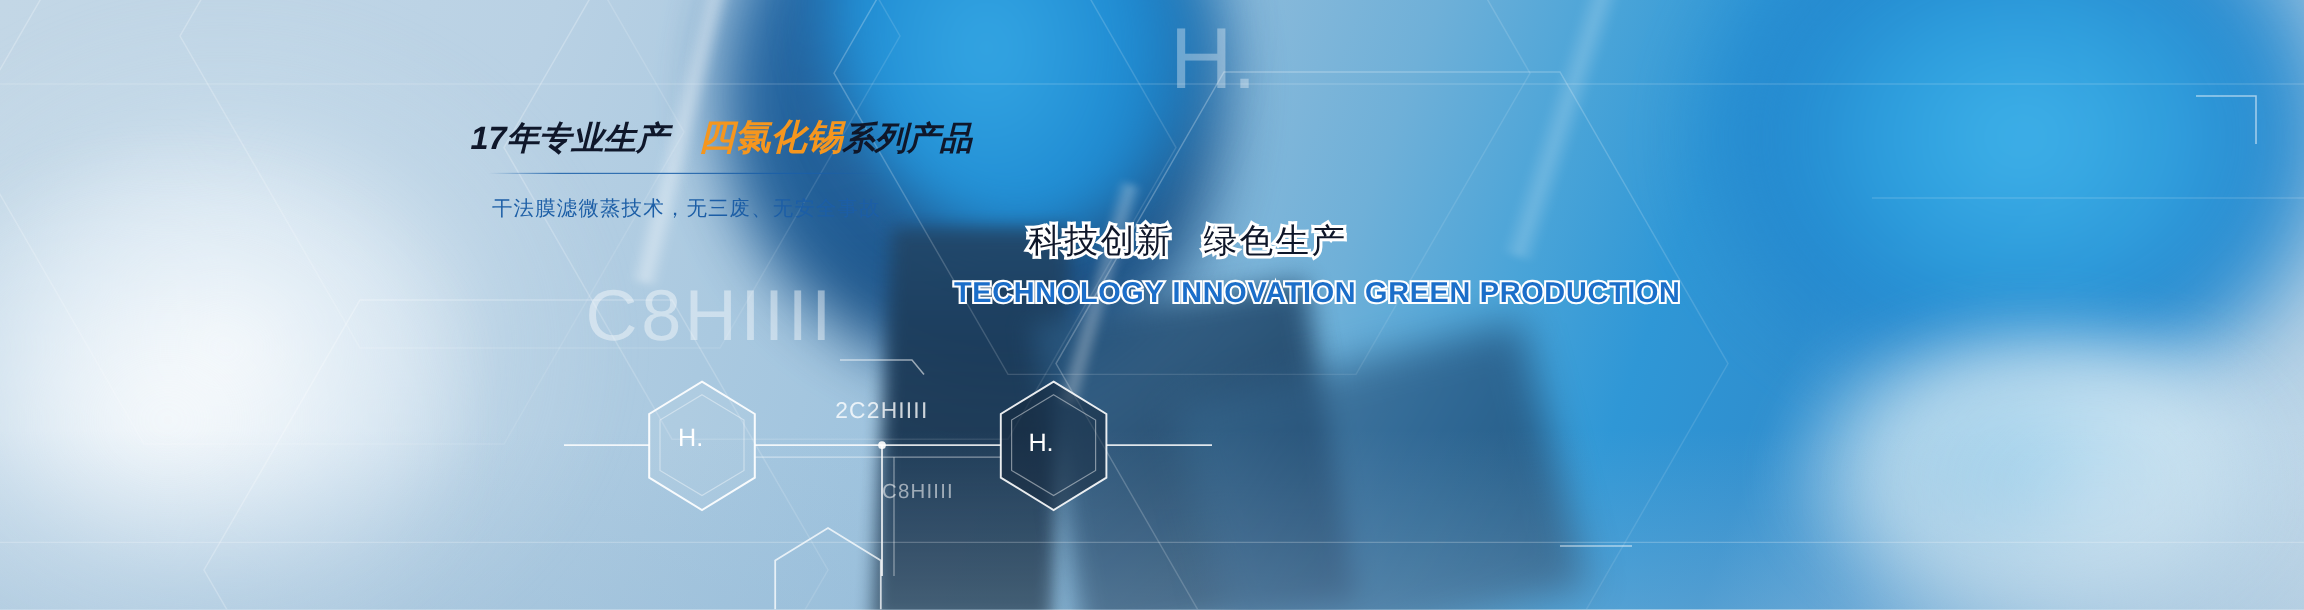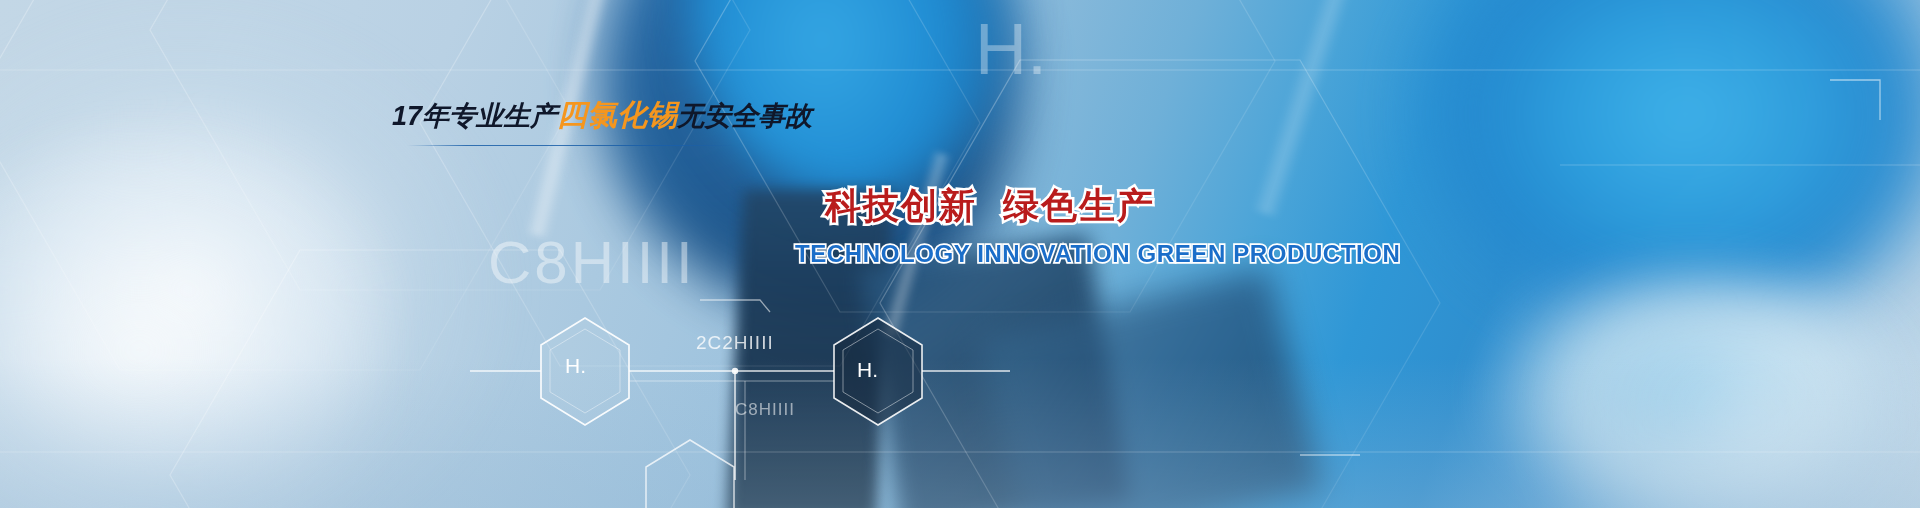--- a/index.html
+++ b/index.html
@@ -121,36 +121,36 @@
 
   
   .left-block {
     position:absolute; left:392px; top:98px; width:360px; text-align:center;
   }
   .headline {
     font-size:27px; font-style:italic; font-weight:700; line-height:1.1;
     white-space:nowrap; letter-spacing:0;
   }
   .headline .blue   { color:#0f172a; }
-  .headline .orange { color:#f5961e; font-size:30px; }
+  .headline .orange { color:#f5961e; font-size:30px;margin-left:25px; }
   .divider {
     margin:13px auto 0; width:330px; height:1px;
     background:linear-gradient(90deg, rgba(26,95,168,0) 0%, rgba(26,95,168,.85) 18%,
                rgba(26,95,168,.85) 82%, rgba(26,95,168,0) 100%);
   }
   .subline {
     margin-top:17px; font-size:17px; color:#1c5ea6; letter-spacing:1px; white-space:nowrap;
   }
 
   
   .right-block {
     position:absolute; left:795px; top:185px; width:390px; text-align:center;
   }
   .slogan {
-    font-size:36px; font-weight:700; color:#b91c1c; white-space:nowrap;
+    font-size:28px; font-weight:400; color:#0f172a; white-space:nowrap;
     letter-spacing:2px; line-height:1.15;
     -webkit-text-stroke:5px #ffffff; paint-order:stroke fill;
     text-shadow:0 0 2px rgba(255,255,255,.9);
   }
   .slogan .gap { display:inline-block; width:26px; }
   .slogan-en {
     margin-top:14px; font-size:24px; font-weight:700; color:#1b6ec9;
     letter-spacing:.6px; white-space:nowrap;
     -webkit-text-stroke:3.4px #ffffff; paint-order:stroke fill;
   }
@@ -232,23 +232,24 @@
 
   <div class="wm wm-big">C8HIIII</div>
   <div class="wm wm-mid">2C2HIIII</div>
   <div class="wm wm-small">C8HIIII</div>
   <div class="wm wm-h-top">H.</div>
   <div class="hexlabel h1">H.</div>
   <div class="hexlabel h2">H.</div>
 
   <div class="left-block">
     <div class="headline">
-      <span class="blue">17年专业生产</span><span class="orange">四氯化锡</span><span class="blue">无安全事故</span>
+      <span class="blue">17年专业生产</span><span class="orange">四氯化锡</span><span class="blue">系列产品</span>
     </div>
     <div class="divider"></div>
+    <div class="subline">干法膜滤微蒸技术，无三废、无安全事故</div>
   </div>
 
   <div class="right-block">
     <div class="slogan">
       <span>科技创新</span><span class="gap"></span><span>绿色生产</span>
     </div>
     <div class="slogan-en">TECHNOLOGY INNOVATION GREEN PRODUCTION</div>
   </div>
 
 </div>

